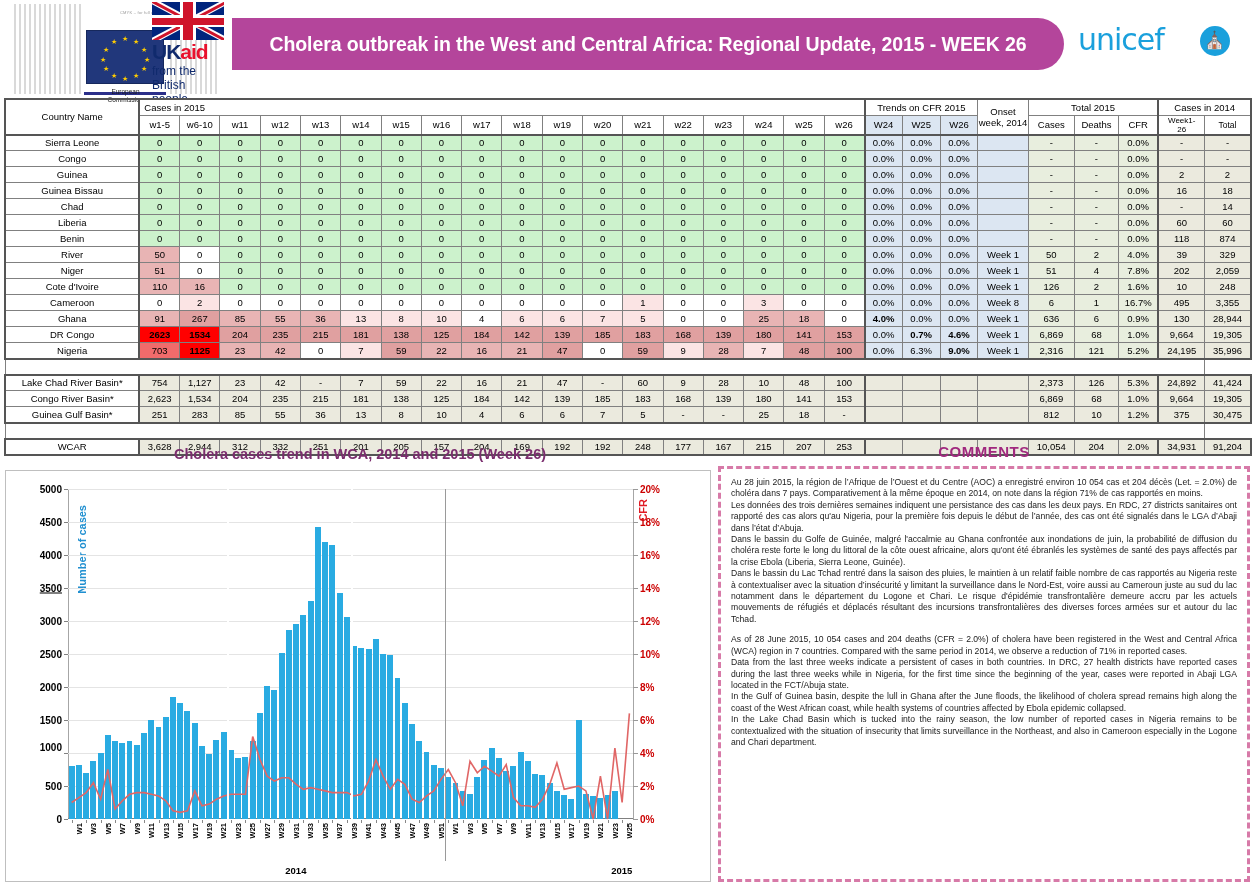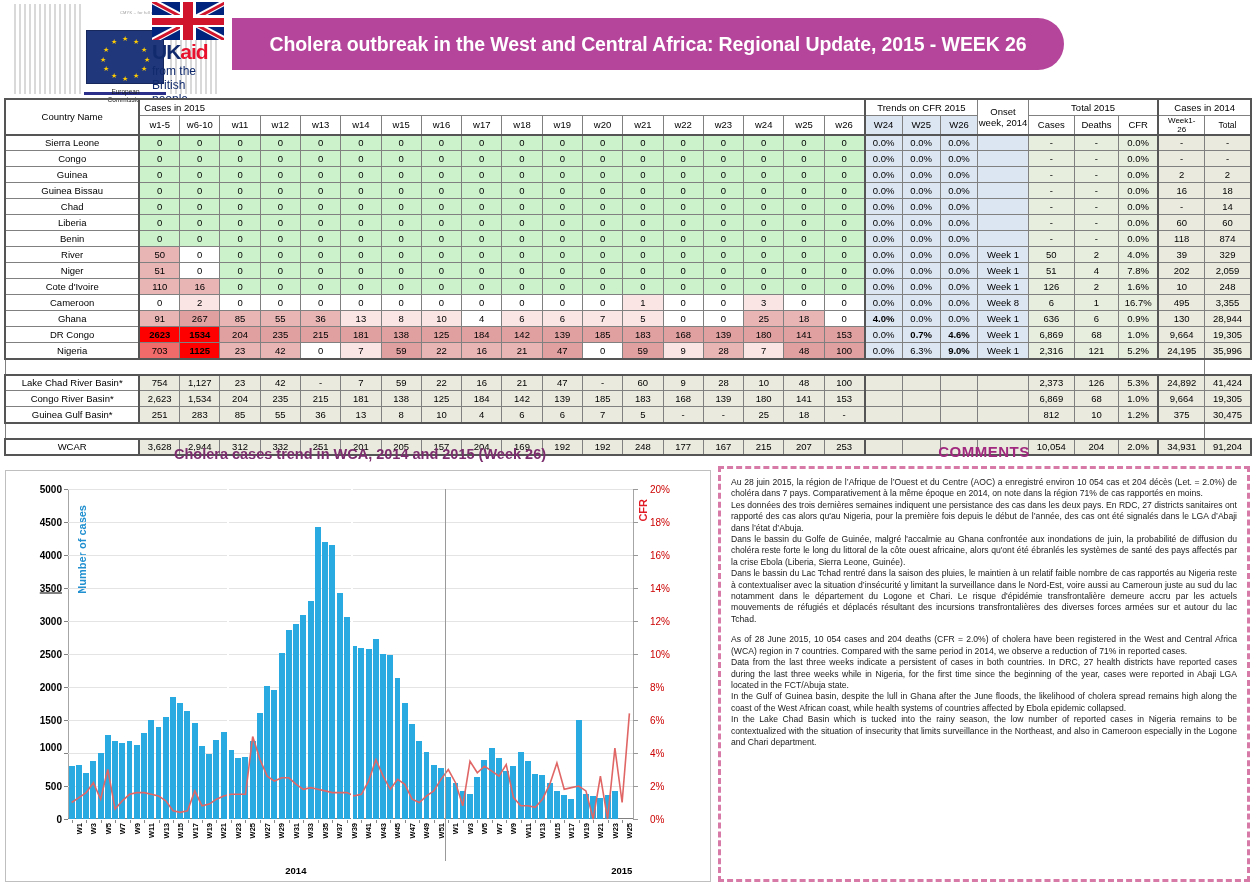--- a/index.html
+++ b/index.html
@@ -90,22 +90,22 @@
     border:1px solid #bfbfbf; background:#fff;
   }
   #plot { position:absolute; left:62px; top:18px; width:565px; height:330px; }
   .gl { position:absolute; left:0; width:100%; height:1px; background:#e4e4e4; }
   .ytick {
     position:absolute; right:100%; margin-right:6px; transform:translateY(-50%);
     font-size:10px; font-weight:bold; color:#000; white-space:nowrap;
   }
   .ytickmark { position:absolute; right:100%; width:4px; height:1px; background:#808080; }
   .ytick2 {
-    position:absolute; left:100%; margin-left:17px; transform:translateY(-50%);
-    font-size:10px; font-weight:normal; color:#cc0000; white-space:nowrap;
+    position:absolute; left:100%; margin-left:7px; transform:translateY(-50%);
+    font-size:10px; font-weight:bold; color:#cc0000; white-space:nowrap;
   }
   .ytickmark2 { position:absolute; left:100%; width:5px; height:1px; background:#999; }
   #yaxis-l { position:absolute; left:0; top:0; bottom:0; width:1px; background:#a6a6a6; }
   #yaxis-r { position:absolute; right:-1px; top:0; bottom:0; width:1px; background:#a6a6a6; }
   #xaxis   { position:absolute; left:0; right:0; bottom:0; height:1px; background:#808080; }
   .bar { position:absolute; bottom:0; background:#29ABE2; }
   .xlab {
     position:absolute; top:334px; font-size:7.5px; color:#000; font-weight:bold;
     transform-origin:left top; transform:rotate(-90deg) translateX(-100%);
     white-space:nowrap;
@@ -200,20 +200,24 @@
       <i style="left:31px;top:0;width:10px;height:38px;background:#cf142b;"></i>
     </div>
     <div class="ukaid-text"><span class="ukaid-uk">UK</span><span class="ukaid-aid">aid</span></div>
     <div class="ukaid-sub">from the British people</div>
   </div>
 
   <div id="titlebar">
     <span class="ttl">Cholera outbreak in the West and Central Africa: Regional Update, 2015 - WEEK 26</span>
   </div>
 
+  <div id="unicef">
+    <span class="word">unicef</span>
+    <span class="mark">⛪</span>
+  </div>
 </div>
 
 <div id="tablewrap">
   <table class="grid">
     <colgroup>
       <col style="width:128px">
       <col span="18" style="width:38.4px">
       <col span="3" style="width:36px">
       <col style="width:48px">
       <col style="width:44px">

